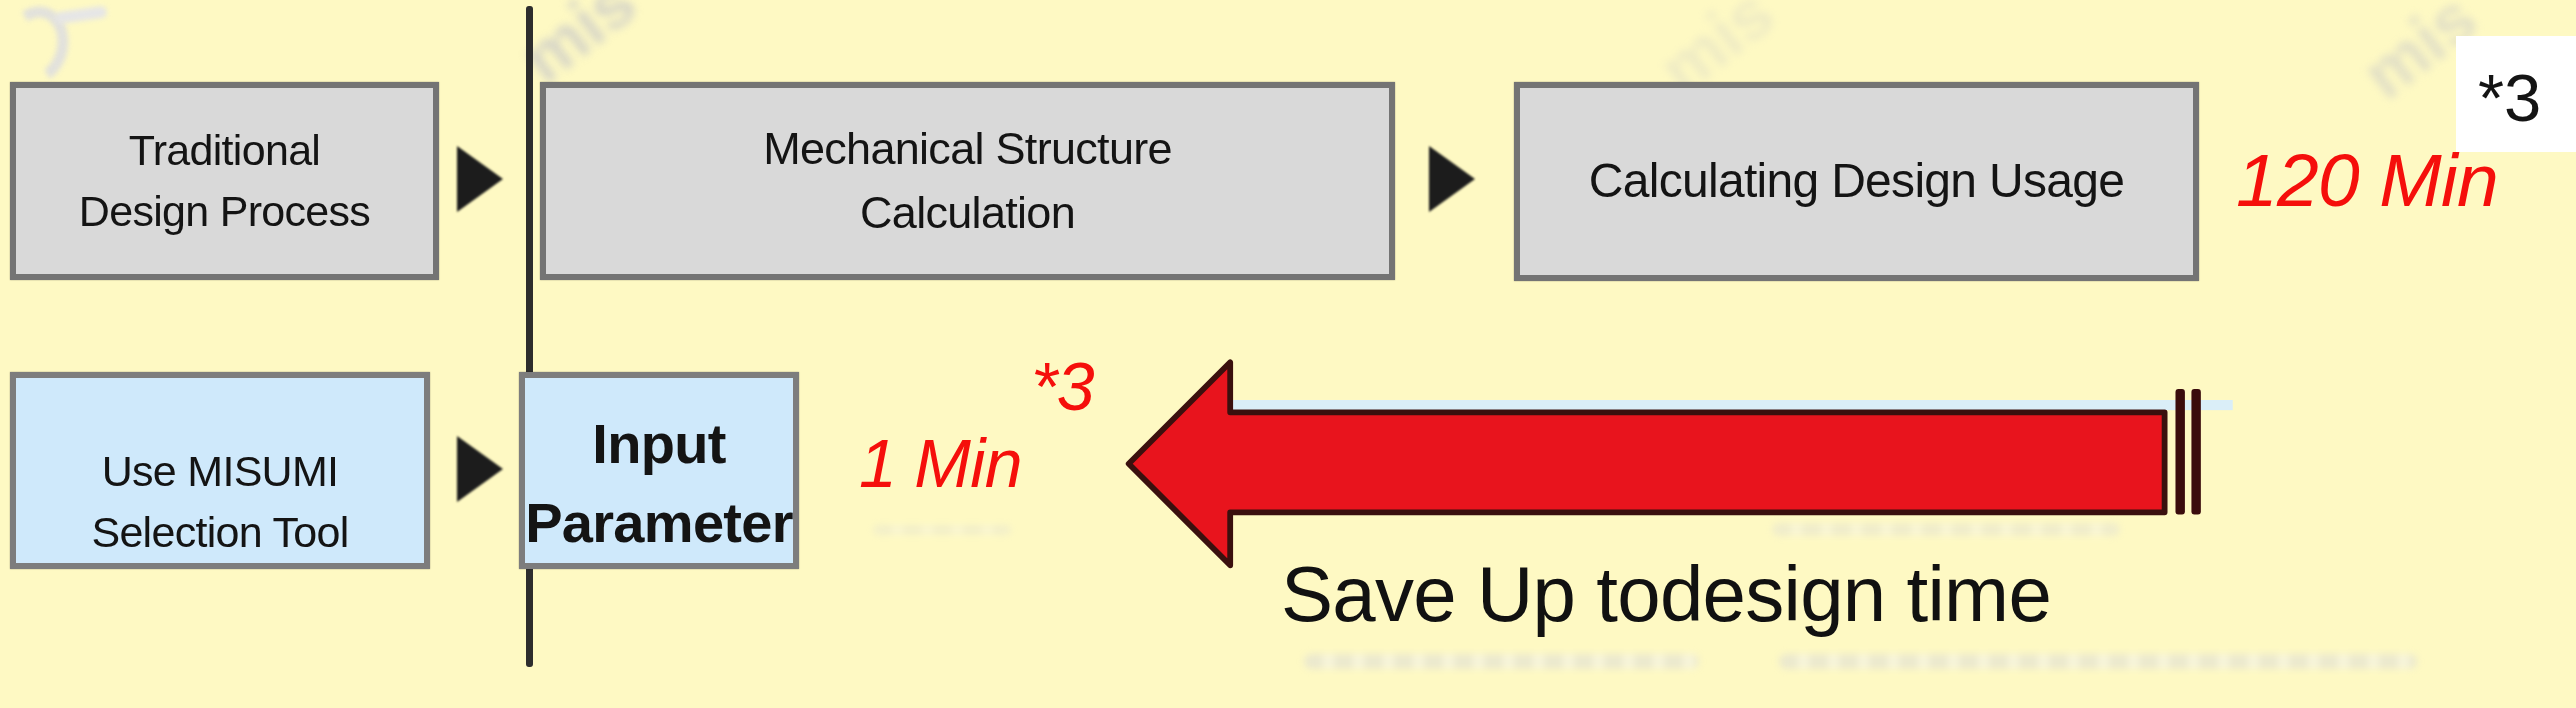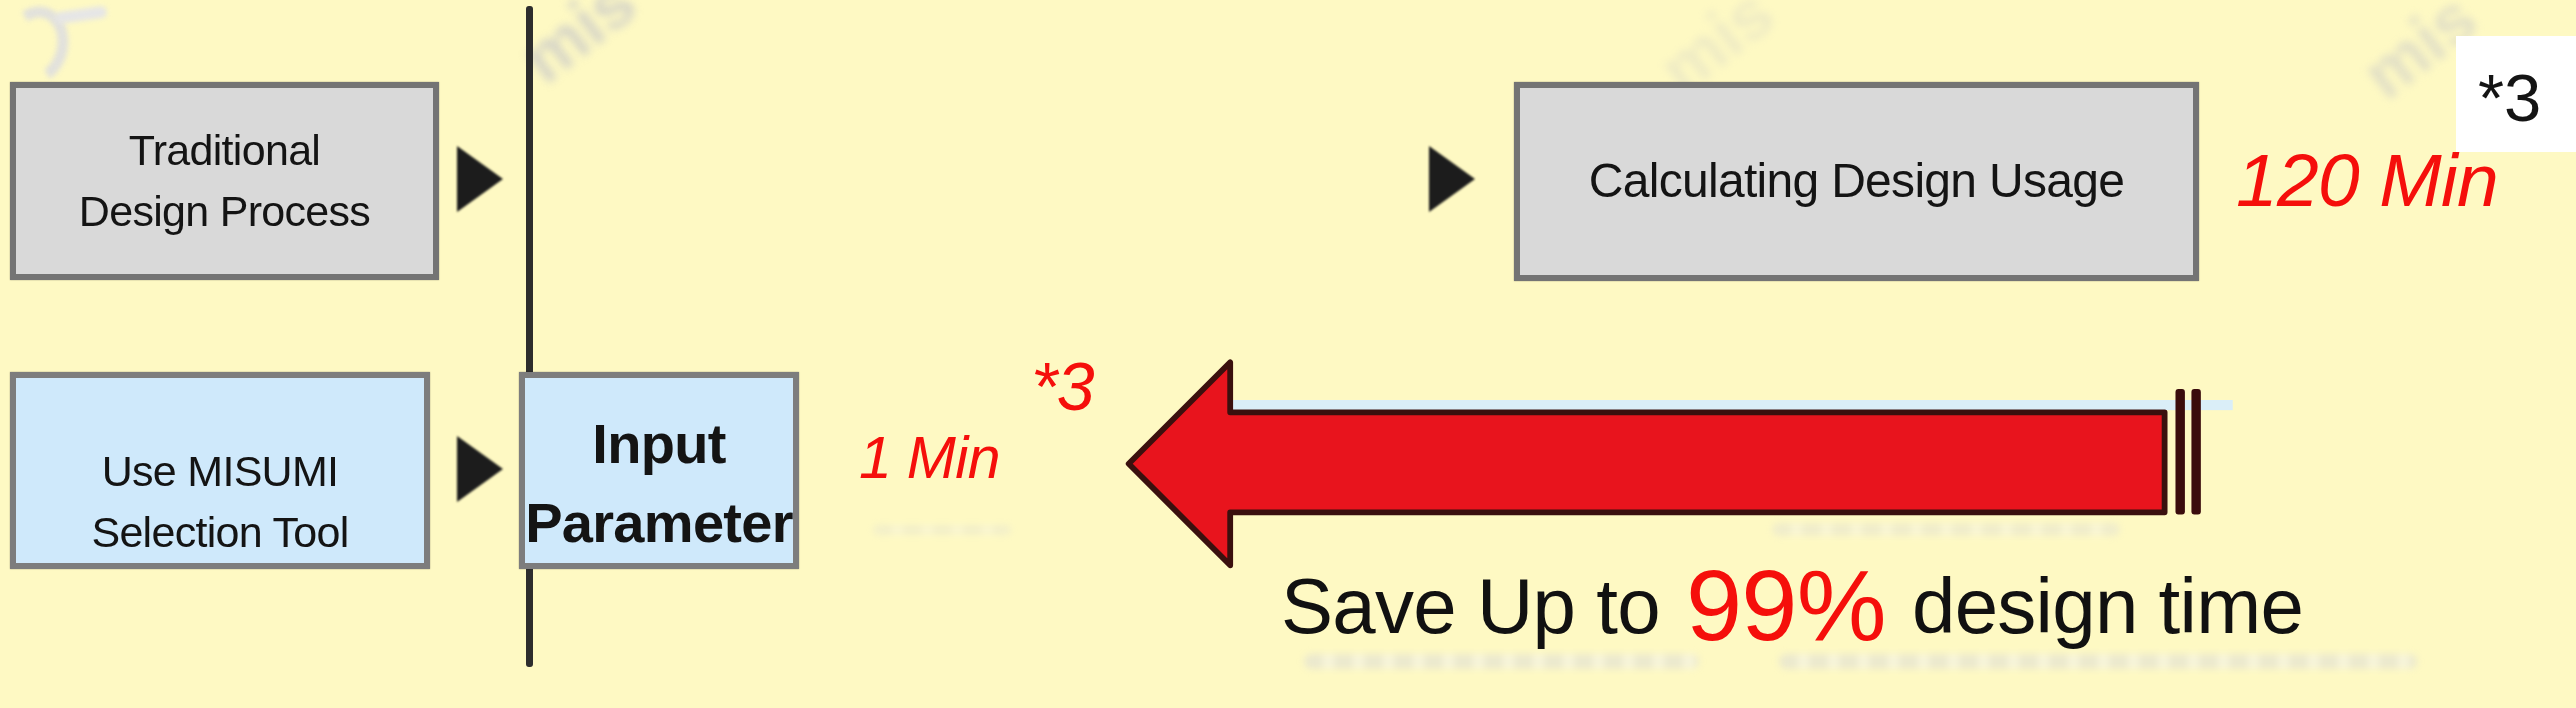--- a/index.html
+++ b/index.html
@@ -25,21 +25,21 @@
   }
 
   
   .vline{position:absolute;left:526px;top:5.8px;width:6.5px;height:661px;background:#2d2d2d;border-radius:2.9px;}
 
   
   .red-text{position:absolute;color:#f50f0b;line-height:1;white-space:nowrap;letter-spacing:-0.7px;font-style:italic;}
   .black-note{position:absolute;color:#141414;line-height:1;white-space:nowrap;}
 
   #time-top{left:2236px;top:143px;font-size:75px;}
-  #time-bottom{left:859px;top:429px;font-size:59px;}
+  #time-bottom{left:859px;top:429px;font-size:68px;}
   #footnote-bottom{left:1031px;top:352px;font-size:68px;}
   #footnote-top{left:2478px;top:64px;font-size:67px;}
 
   
   .big-arrow{position:absolute;left:1120px;top:355px;width:1120px;height:219px;}
 
   
   .savings{position:absolute;left:1281px;top:555px;display:flex;align-items:center;white-space:nowrap;}
   .savings .part{color:#111111;font-size:78px;line-height:1;letter-spacing:-0.7px;}
   .savings .highlight{color:#f50f0b;font-size:101px;line-height:1;margin:0 26px;letter-spacing:-0.7px;}
@@ -79,20 +79,24 @@
 
   <div class="vline"></div>
 
   <div class="box" style="left:10px;top:82px;width:429px;height:198px;font-size:43px;">
     <span>Traditional</span>
     <span>Design Process</span>
   </div>
 
   <div class="tri" style="left:457px;top:146px;"></div>
 
+  <div class="box" style="left:540px;top:82px;width:855px;height:198px;font-size:45px;">
+    <span>Mechanical Structure</span>
+    <span>Calculation</span>
+  </div>
 
   <div class="tri" style="left:1429px;top:146px;"></div>
 
   <div class="box" style="left:1514px;top:82px;width:685px;height:199px;font-size:48px;">
     <span>Calculating Design Usage</span>
   </div>
 
   <div class="red-text" id="time-top">120 Min</div>
   <div class="black-note" id="footnote-top">*3</div>
 
@@ -113,18 +117,17 @@
 
   <svg class="big-arrow" viewBox="0 0 1545 302" aria-hidden="true">
     <rect x="150" y="62" width="1385" height="14" fill="#daeef8"></rect>
     <path d="M12 150 L152 10 L152 79 L1441 79 L1441 217 L152 217 L152 290 Z" fill="#e8141d" stroke="#3a100e" stroke-width="8" stroke-linejoin="round"></path>
     <rect x="1456" y="47" width="13" height="173" rx="4" fill="#3a0c0c"></rect>
     <rect x="1478" y="47" width="13" height="173" rx="4" fill="#3a0c0c"></rect>
   </svg>
 
   <div class="savings">
     <span class="part">Save Up to</span>
-    <span class="highlight">99%</span>
     <span class="part">design time</span>
   </div>
 
 </div>
 
 
 </body></html>

